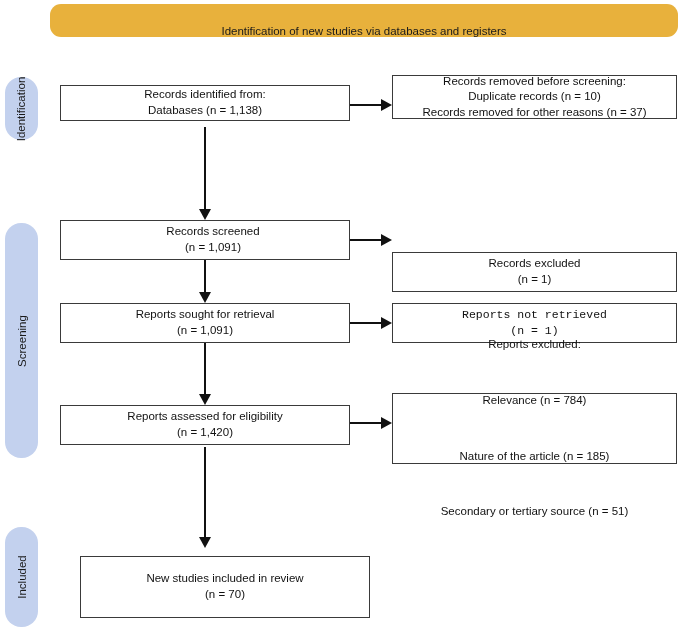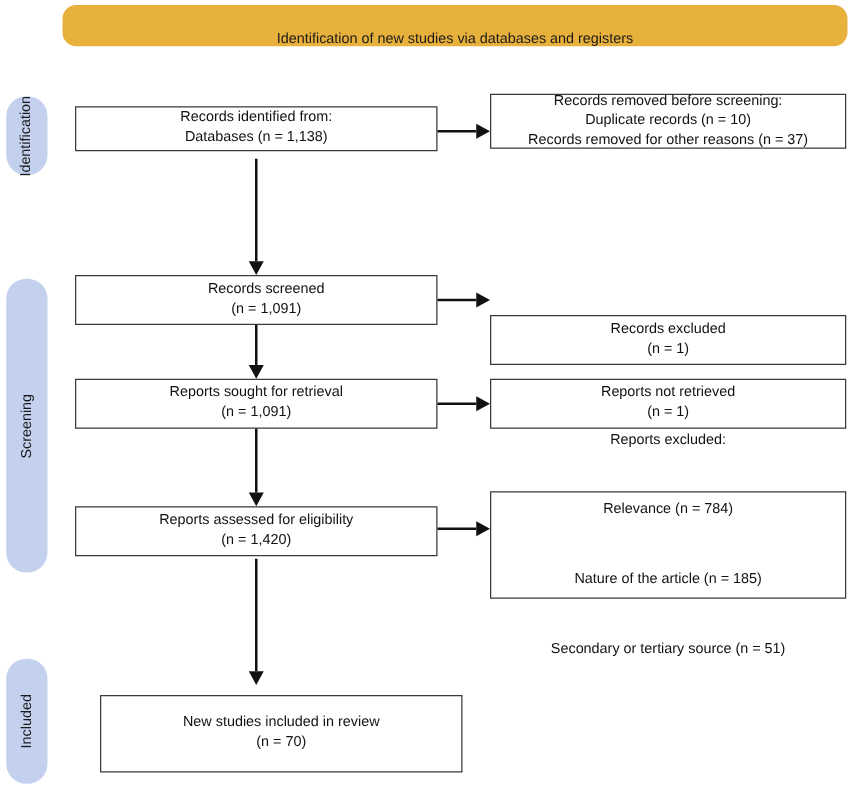--- a/index.html
+++ b/index.html
@@ -34,22 +34,22 @@
   }
   .col-l{left:60px;width:290px;}
   .col-r{left:392px;width:285px;}
   .l1{top:85px;height:36px;}
   .l2{top:220px;height:40px;padding-left:20px;}
   .l3{top:303px;height:40px;}
   .l4{top:405px;height:40px;}
   .l5{top:556px;height:62px;margin-left:20px;}
   .r1{top:75px;height:44px;}
   .r2{top:220px;height:40px;margin-top:32px;}
-  .r3{top:303px;height:40px;}
-  .r4{top:393px;height:86px;gap:40px;}
+  .r3{top:303px;height:40px;font-family:Liberation Mono, monospace;}
+  .r4{top:393px;height:71px;gap:40px;}
   
   .arrow-v{position:absolute;left:204px;width:2px;background:#111;}
   .arrow-v::after{
     content:'';position:absolute;bottom:-11px;left:-5px;
     border-left:6px solid transparent;border-right:6px solid transparent;
     border-top:11px solid #111;
   }
   .v1{top:127px;height:82px;}
   .v2{top:260px;height:32px;}
   .v3{top:343px;height:51px;}

